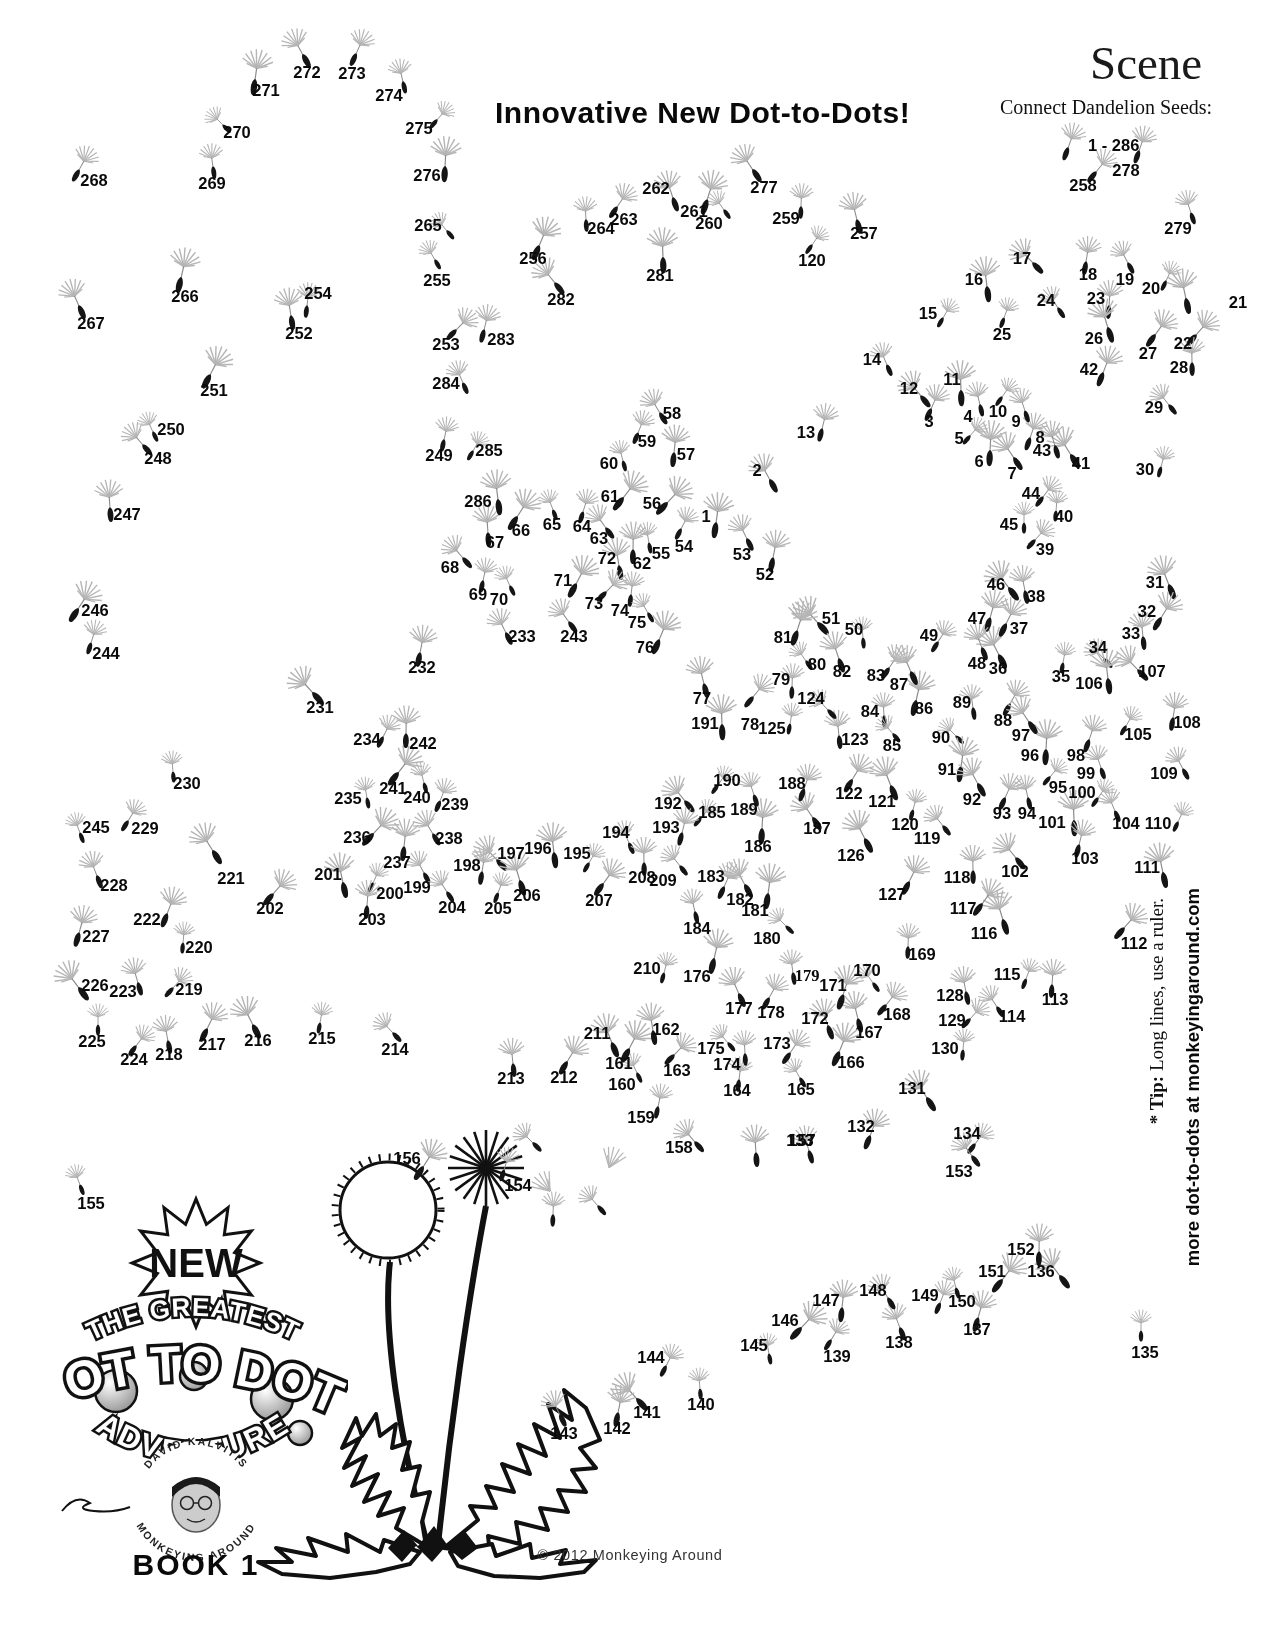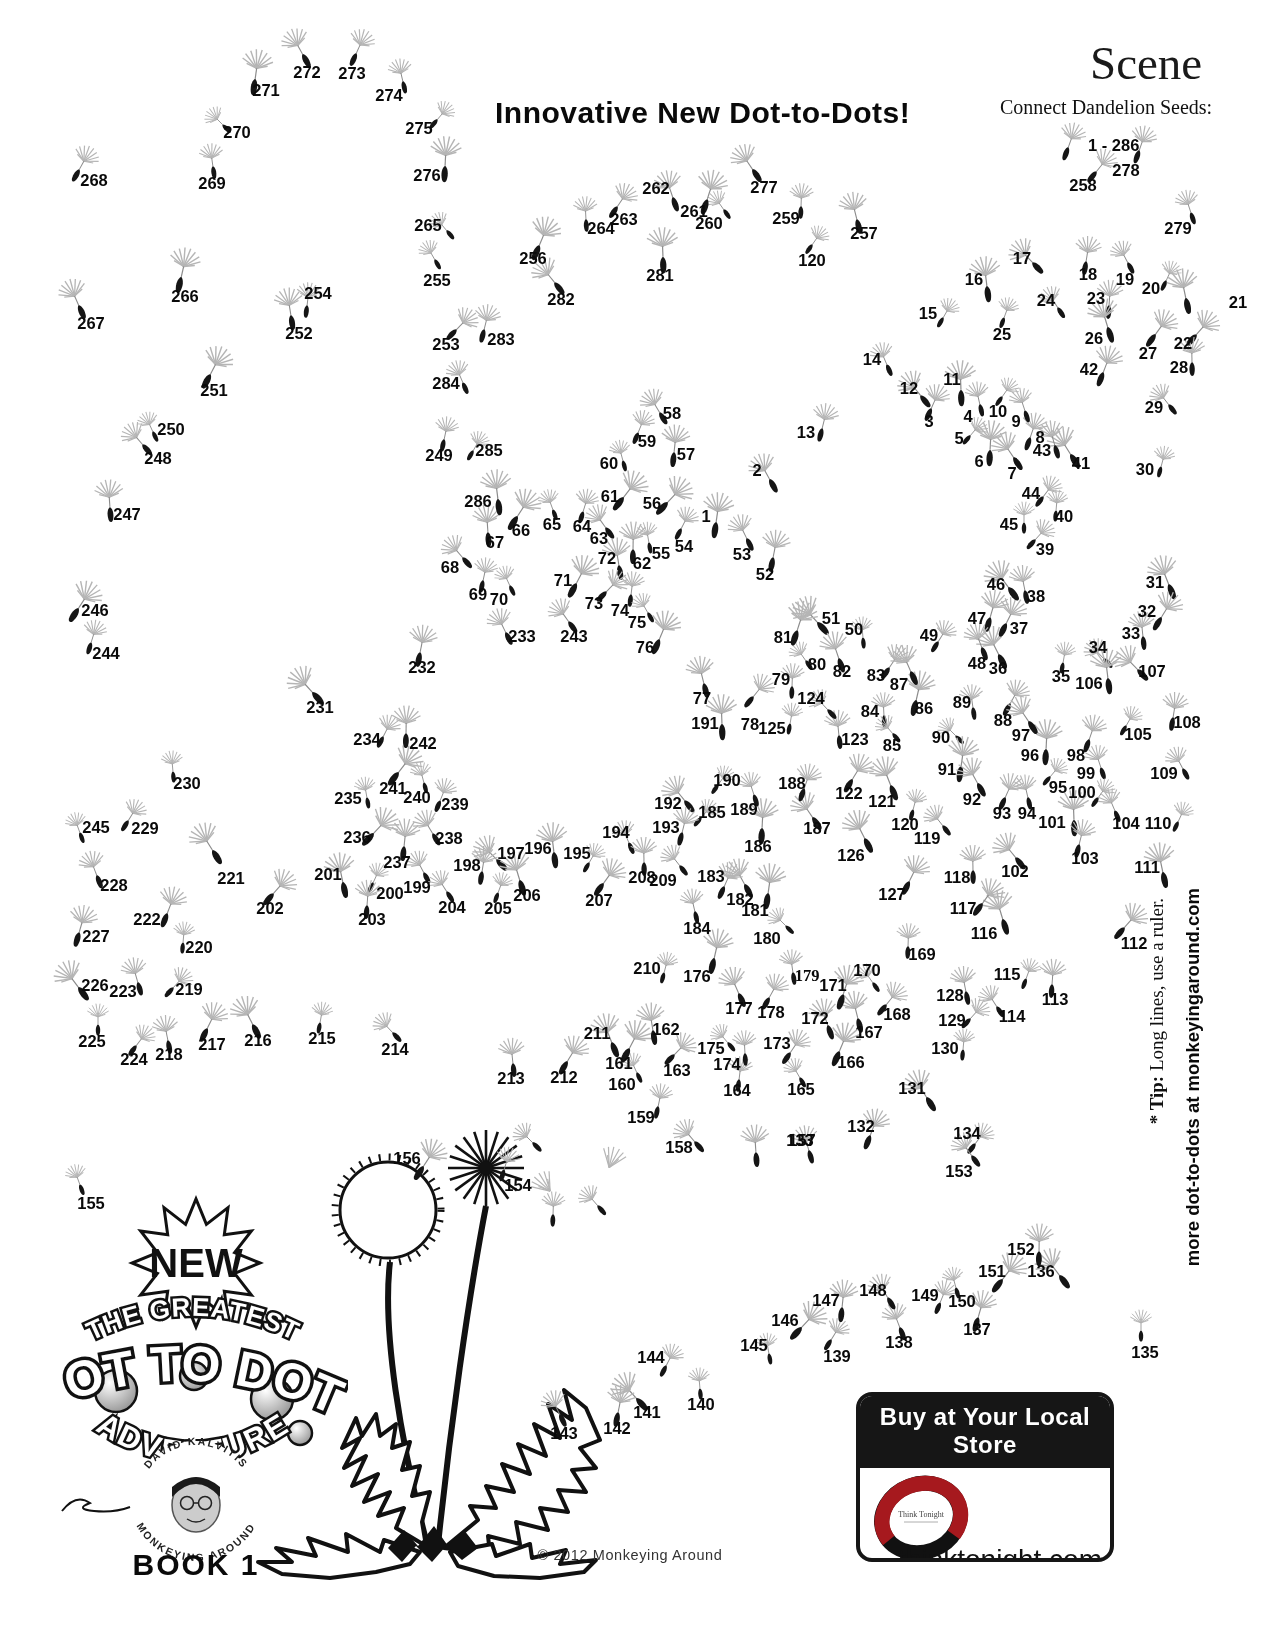--- a/index.html
+++ b/index.html
@@ -455,36 +455,20 @@
       <path d="M134,312 Q158,286 182,312 L182,302 Q158,282 134,302 Z" fill="#1a1a1a"></path>
       <circle cx="149" cy="318" r="6.5" fill="none" stroke="#222" stroke-width="1.5"></circle>
       <circle cx="167" cy="318" r="6.5" fill="none" stroke="#222" stroke-width="1.5"></circle>
       <line x1="155" y1="318" x2="161" y2="318" stroke="#222" stroke-width="1.5"></line>
       <path d="M149,334 Q158,340 167,334" fill="none" stroke="#222" stroke-width="1.5"></path>
       <path d="M24,326 q14,-18 28,-8 q-16,6 4,8 q20,2 36,-4" fill="none" stroke="#111" stroke-width="2"></path>
     </g>
     <text x="158" y="390" text-anchor="middle" font-size="30" font-weight="bold" letter-spacing="2" fill="#0a0a0a">BOOK 1</text>
   </svg>
 
-  <div id="banner">
-    <div class="banner-head">Buy at Your Local Store</div>
-    <div class="banner-body">
-      <svg id="banner-logo" width="100" height="110" viewBox="0 0 100 110">
-        <g transform="rotate(-20 47 48)">
-          <ellipse cx="47" cy="48" rx="40" ry="34" fill="none" stroke="#111" stroke-width="15"></ellipse>
-          <path d="M 9,58 A 40,34 0 1 1 72,75" fill="none" stroke="#a6191e" stroke-width="15"></path>
-        </g>
-        <text x="47" y="47" text-anchor="middle" font-size="8" font-family="Liberation Serif, serif" fill="#444">Think Tonight</text>
-        <line x1="30" y1="52" x2="64" y2="52" stroke="#999" stroke-width="0.8"></line>
-        <polygon points="38,88 58,95 38,102" fill="#a6191e"></polygon>
-        <polygon points="58,88 38,95 58,102" fill="#111"></polygon>
-      </svg>
-      <div class="site">thinktonight.com</div>
-    </div>
-  </div>
 
   <div id="copyright">© 2012 Monkeying Around</div>
 <div class="num" style="left: 706px; top: 516px;">1</div>
     <div class="num" style="left: 757px; top: 470px;">2</div>
     <div class="num" style="left: 929px; top: 421px;">3</div>
     <div class="num" style="left: 968px; top: 416px;">4</div>
     <div class="num" style="left: 959px; top: 438px;">5</div>
     <div class="num" style="left: 979px; top: 461px;">6</div>
     <div class="num" style="left: 1012px; top: 473px;">7</div>
     <div class="num" style="left: 1040px; top: 437px;">8</div>

